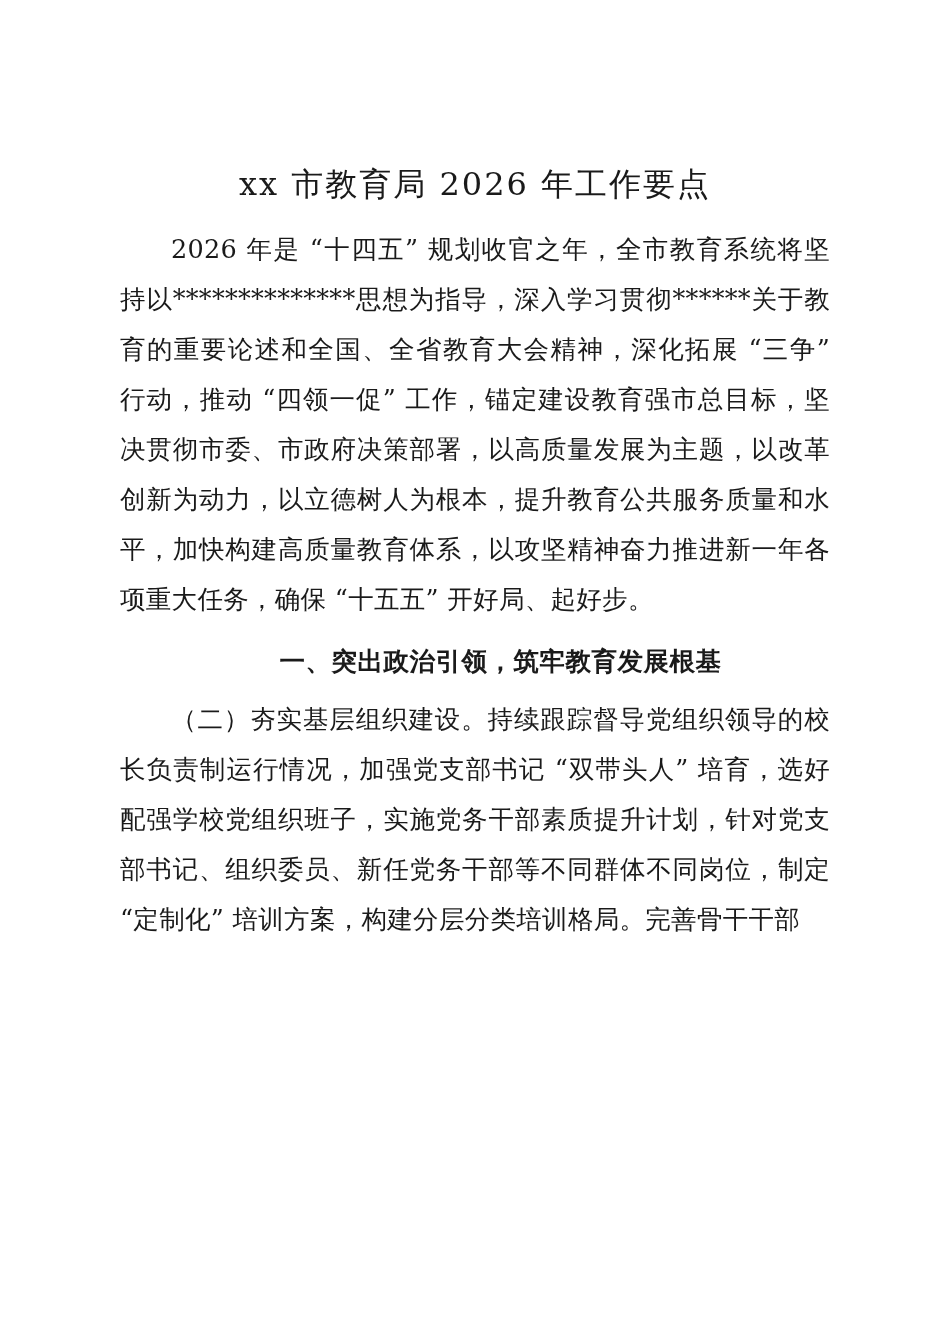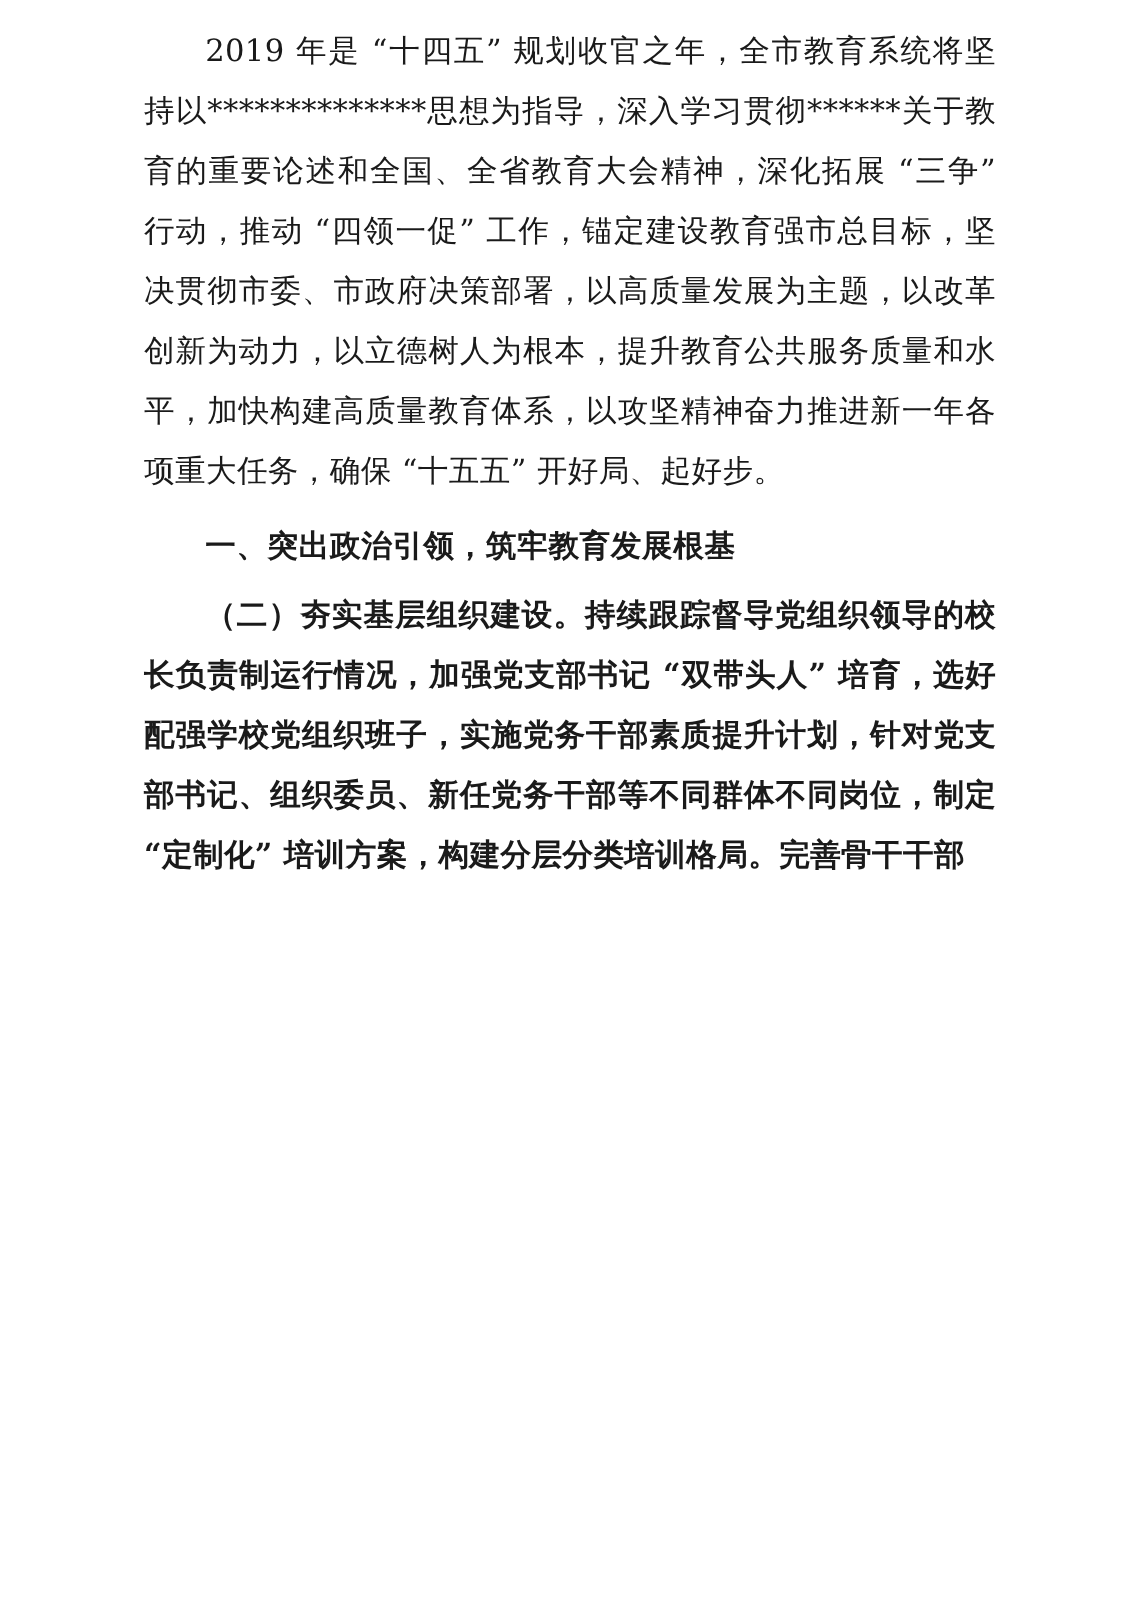--- a/index.html
+++ b/index.html
@@ -54,33 +54,34 @@
 
   .section-heading {
     margin: 0;
     padding-top: 12px;
     font-size: 25.5px;
     line-height: 50px;
     font-weight: bold;
     text-indent: 2em;
     letter-spacing: 0.5px;
     font-family: "DejaVu Sans", "Liberation Sans", sans-serif;
+    text-align: center;
   }
 
   .clip-last {
     position: relative;
-    font-weight: bold;
   }
 </style>
 </head>
 <body>
 
 <div class="page">
 
+  <h1 class="doc-title">xx 市教育局 2026 年工作要点</h1>
 
-  <p class="body-para">2019 年是 “十四五” 规划收官之年，全市教育系统将坚持以**************思想为指导，深入学习贯彻******关于教育的重要论述和全国、全省教育大会精神，深化拓展 “三争” 行动，推动 “四领一促” 工作，锚定建设教育强市总目标，坚决贯彻市委、市政府决策部署，以高质量发展为主题，以改革创新为动力，以立德树人为根本，提升教育公共服务质量和水平，加快构建高质量教育体系，以攻坚精神奋力推进新一年各项重大任务，确保 “十五五” 开好局、起好步。</p>
+  <p class="body-para">2026 年是 “十四五” 规划收官之年，全市教育系统将坚持以**************思想为指导，深入学习贯彻******关于教育的重要论述和全国、全省教育大会精神，深化拓展 “三争” 行动，推动 “四领一促” 工作，锚定建设教育强市总目标，坚决贯彻市委、市政府决策部署，以高质量发展为主题，以改革创新为动力，以立德树人为根本，提升教育公共服务质量和水平，加快构建高质量教育体系，以攻坚精神奋力推进新一年各项重大任务，确保 “十五五” 开好局、起好步。</p>
 
   <h2 class="section-heading">一、突出政治引领，筑牢教育发展根基</h2>
 
 
   <p class="body-para tight clip-last">（二）夯实基层组织建设。持续跟踪督导党组织领导的校长负责制运行情况，加强党支部书记 “双带头人” 培育，选好配强学校党组织班子，实施党务干部素质提升计划，针对党支部书记、组织委员、新任党务干部等不同群体不同岗位，制定 “定制化” 培训方案，构建分层分类培训格局。完善骨干干部</p>
 
 </div>
 
 </body></html>

